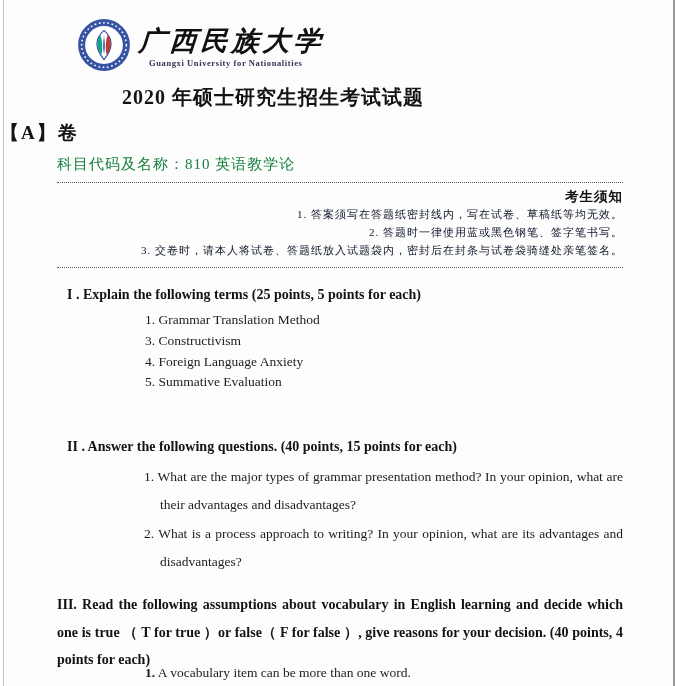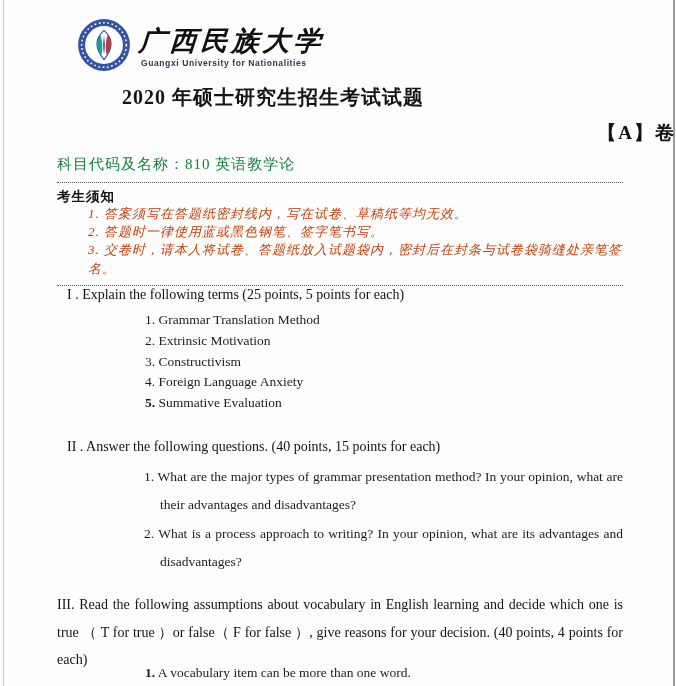--- a/index.html
+++ b/index.html
@@ -18,59 +18,59 @@
   .logo-block{position:absolute;top:18px;left:77px;display:flex;align-items:flex-start;}
   .emblem{width:54px;height:54px;flex:0 0 auto;}
   .logo-text{margin-left:8px;margin-top:8px;}
   .uni-cn{
     font-family:"DejaVu Serif","Liberation Serif",serif;
     font-weight:bold;font-style:italic;
     font-size:27px;line-height:30px;letter-spacing:4px;
     color:#101010;transform:skewX(-4deg);
   }
   .uni-en{
-    font-family:Liberation Sans, sans-serif;
+    font-family:Liberation Serif, serif;
     font-size:8.5px;font-weight:bold;letter-spacing:.6px;
-    color:#2e3550;margin-top:2px;margin-left:2px;
+    color:#2e3550;margin-top:2px;margin-left:10px;
   }
 
   .exam-title{
     position:absolute;top:84px;left:0;width:546px;
     text-align:center;font-weight:bold;font-size:20px;line-height:26px;
     color:#141414;letter-spacing:1px;
   }
   .paper-label{
     position:absolute;top:120px;left:0;width:676px;
-    text-align:right;font-weight:bold;font-size:19px;line-height:25px;
+    text-align:left;font-weight:bold;font-size:19px;line-height:25px;
     color:#141414;letter-spacing:2px;
   }
   .subject-line{
     position:absolute;top:153px;left:57px;
     font-size:15px;line-height:22px;letter-spacing:1px;color:#15803d;
   }
 
   
   .notice{
     position:absolute;top:182px;left:57px;width:566px;
     border-top:1px dotted #5a5a5a;border-bottom:1px dotted #5a5a5a;
-    padding:5px 0 7px 0;box-sizing:border-box;
+    padding:5px 0 7px 0;box-sizing:border-box;text-align:right;
   }
   .notice-heading{font-weight:bold;font-size:13.5px;line-height:17px;letter-spacing:1px;color:#111;}
   .notice-item{
-    font-size:13px;line-height:18.2px;letter-spacing:1px;
-    font-style:italic;padding-left:31px;color:#c2410c;
+    font-size:11px;line-height:18.2px;letter-spacing:1px;
+    padding-left:31px;color:#0f172a;
   }
 
   
   .section{position:absolute;left:57px;width:566px;}
   .sec1{top:285px;}
   .sec2{top:437px;}
   .sec3{top:591px;}
   .sec-heading{
-    font-weight:normal;font-size:14px;line-height:20px;color:#131313;
+    font-weight:bold;font-size:14px;line-height:20px;color:#131313;
     padding-left:10px;
   }
   .sec3 .sec-heading{padding-left:0;line-height:27.6px;text-align:justify;}
 
   .term-list{margin-top:5px;}
   .term-item{font-size:13.5px;line-height:20.8px;padding-left:88px;color:#1c1c1c;}
   .term-item:nth-child(5) .num{font-weight:bold;}
 
   .q-list{margin-top:6px;}
   .q-item{
@@ -118,21 +118,20 @@
     <div class="notice-heading">考生须知</div>
     <div class="notice-item">1. 答案须写在答题纸密封线内，写在试卷、草稿纸等均无效。</div>
     <div class="notice-item">2. 答题时一律使用蓝或黑色钢笔、签字笔书写。</div>
     <div class="notice-item">3. 交卷时，请本人将试卷、答题纸放入试题袋内，密封后在封条与试卷袋骑缝处亲笔签名。</div>
   </div>
 
   <div class="section sec1">
     <div class="sec-heading">I . Explain the following terms (25 points, 5 points for each)</div>
     <div class="term-list">
       <div class="term-item"><span class="num">1.</span> <span>Grammar Translation Method</span></div>
-      <div class="term-item"><span class="num">2.</span> <span>Extrinsic Motivation</span></div>
       <div class="term-item"><span class="num">3.</span> <span>Constructivism</span></div>
       <div class="term-item"><span class="num">4.</span> <span>Foreign Language Anxiety</span></div>
       <div class="term-item"><span class="num">5.</span> <span>Summative Evaluation</span></div>
     </div>
   </div>
 
   <div class="section sec2">
     <div class="sec-heading">II . Answer the following questions. (40 points, 15 points for each)</div>
     <div class="q-list">
       <p class="q-item"><span class="num">1.</span> <span>What are the major types of grammar presentation method? In your opinion, what are their advantages and disadvantages?</span></p>

